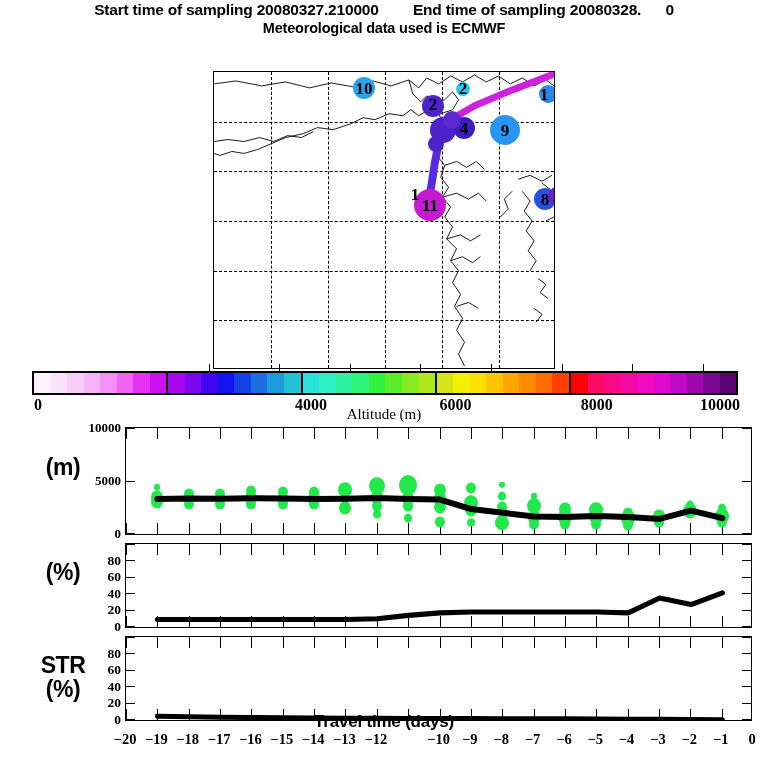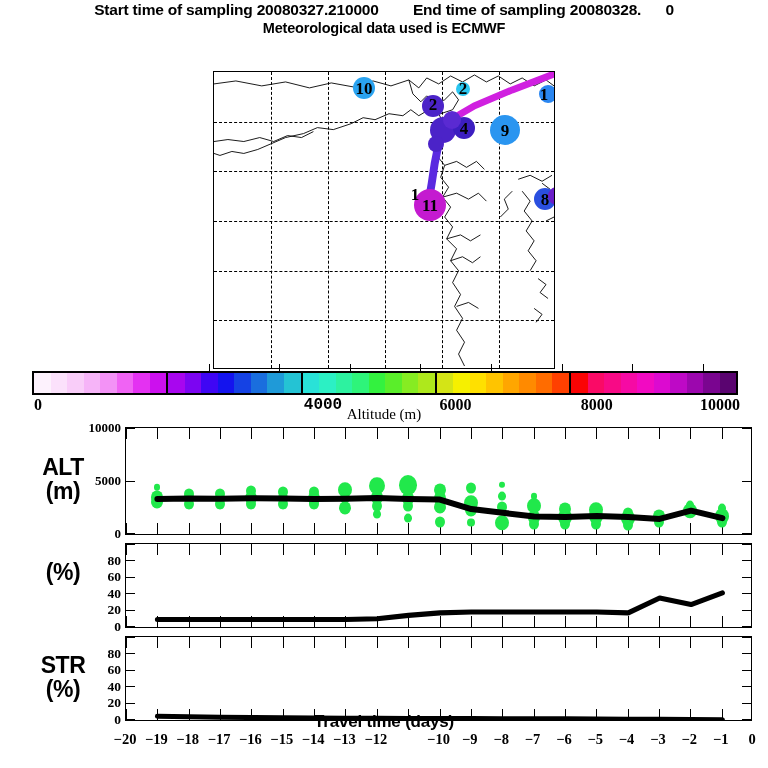--- a/index.html
+++ b/index.html
@@ -216,21 +216,21 @@
         <span style="background: rgb(242, 10, 194);"></span>
         <span style="background: rgb(220, 10, 208);"></span>
         <span style="background: rgb(190, 9, 198);"></span>
         <span style="background: rgb(156, 7, 174);"></span>
         <span style="background: rgb(122, 5, 144);"></span>
         <span style="background: rgb(90, 4, 112);"></span>
       </div>
     <div class="cbar-labels" id="cbar-labels">
         <span style="left: 6px;">0</span>
         <span style="left: 141.2px; margin-top: 48px;">2000</span>
-        <span style="left: 291px; font-family: Liberation Mono, monospace;">4000</span>
+        <span style="left: 279px;">4000</span>
         <span style="left: 423.6px;">6000</span>
         <span style="left: 564.8px;">8000</span>
         <span style="left: 688px;">10000</span>
       </div>
   </div>
   <div class="cbar-title">Altitude (m)</div>
 
   <div class="panels" id="panels">
       <div class="panel" style="top: 427px; height: 108px;">
         <div class="tickx major" style="left: 0px;"></div>
@@ -343,21 +343,20 @@
         <svg viewBox="0 0 624.2 105.2" preserveAspectRatio="none" style="position: absolute; left: 0px; top: 0px; width: 100%; height: 100%;">
           <polyline points="31.35,70.48400000000001 62.7,69.958 94.05,70.2736 125.4,69.64240000000001 156.75,69.958 188.1,70.48400000000001 219.45,70.2736 250.8,69.432 282.15000000000003,70.48400000000001 313.5,71.00999999999999 344.85,80.47800000000001 376.2,84.16 407.55,87.842 438.9,88.368 470.25,87.316 501.6,88.368 532.9499999999999,90.2616 564.3000000000001,82.056 595.65,89.42" fill="none" stroke="#000000" stroke-width="6" stroke-linejoin="round" stroke-linecap="round"></polyline>
         </svg>
       </div>
       <div class="ylabbox" style="left: 65px; top: 427px; height: 108px;">
         <div class="ylab" style="top: 106.6px; font-size: 13px;">0</div>
         <div class="ylab" style="top: 54px; font-size: 13px;">5000</div>
         <div class="ylab" style="top: 1.4px; font-size: 13px;">10000</div>
       </div>
       <div class="rowtitle" style="left: 8px; width: 110px; top: 455px;">
-        <div>ALT</div>
         <div>(m)</div>
       </div>
       <div class="panel" style="top: 543px; height: 85px;">
         <div class="tickx major" style="left: 0px;"></div>
         <div class="tickxt major" style="left: 0px;"></div>
         <div class="tickx major" style="left: 31.35px;"></div>
         <div class="tickxt major" style="left: 31.35px;"></div>
         <div class="tickx major" style="left: 62.7px;"></div>
         <div class="tickxt major" style="left: 62.7px;"></div>
         <div class="tickx major" style="left: 94.05px;"></div>

